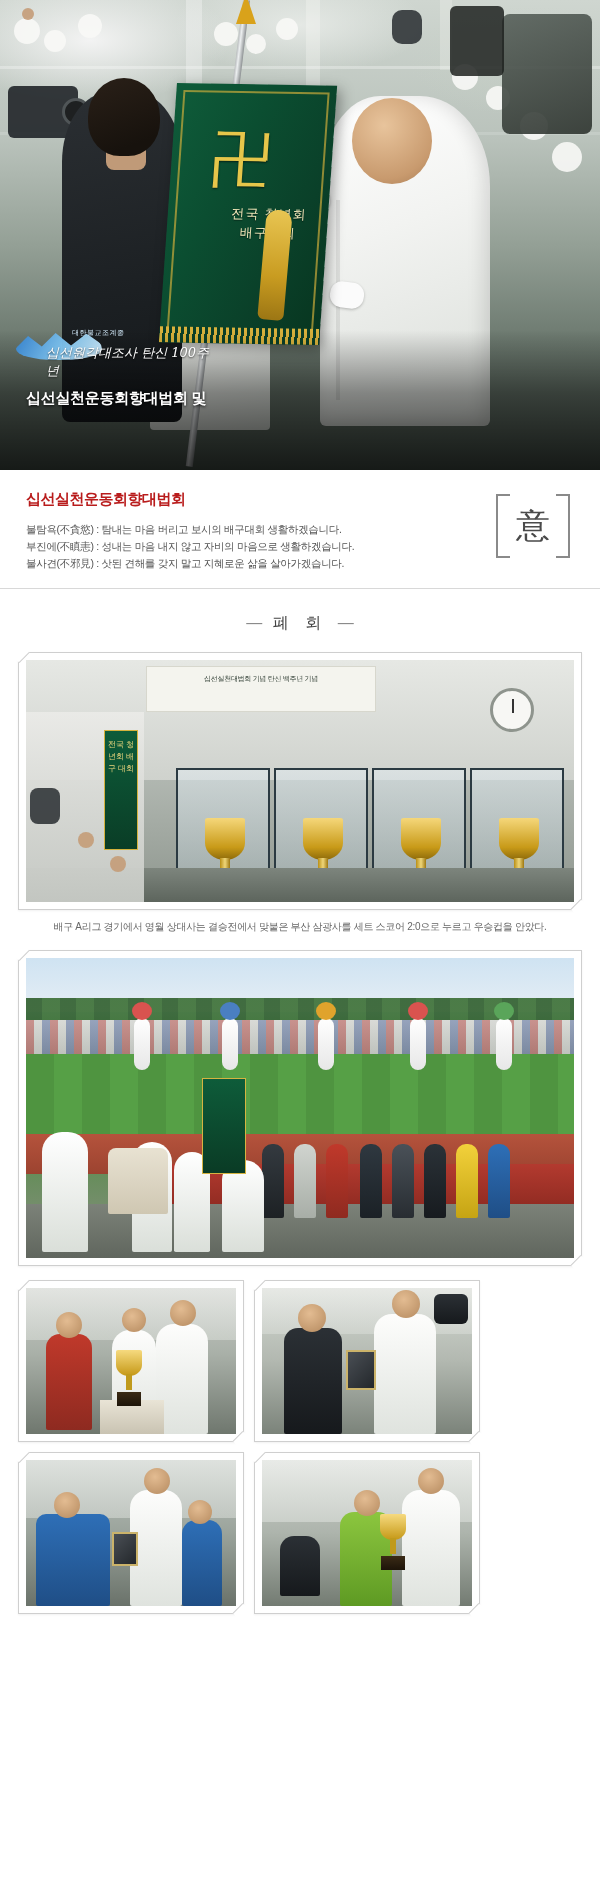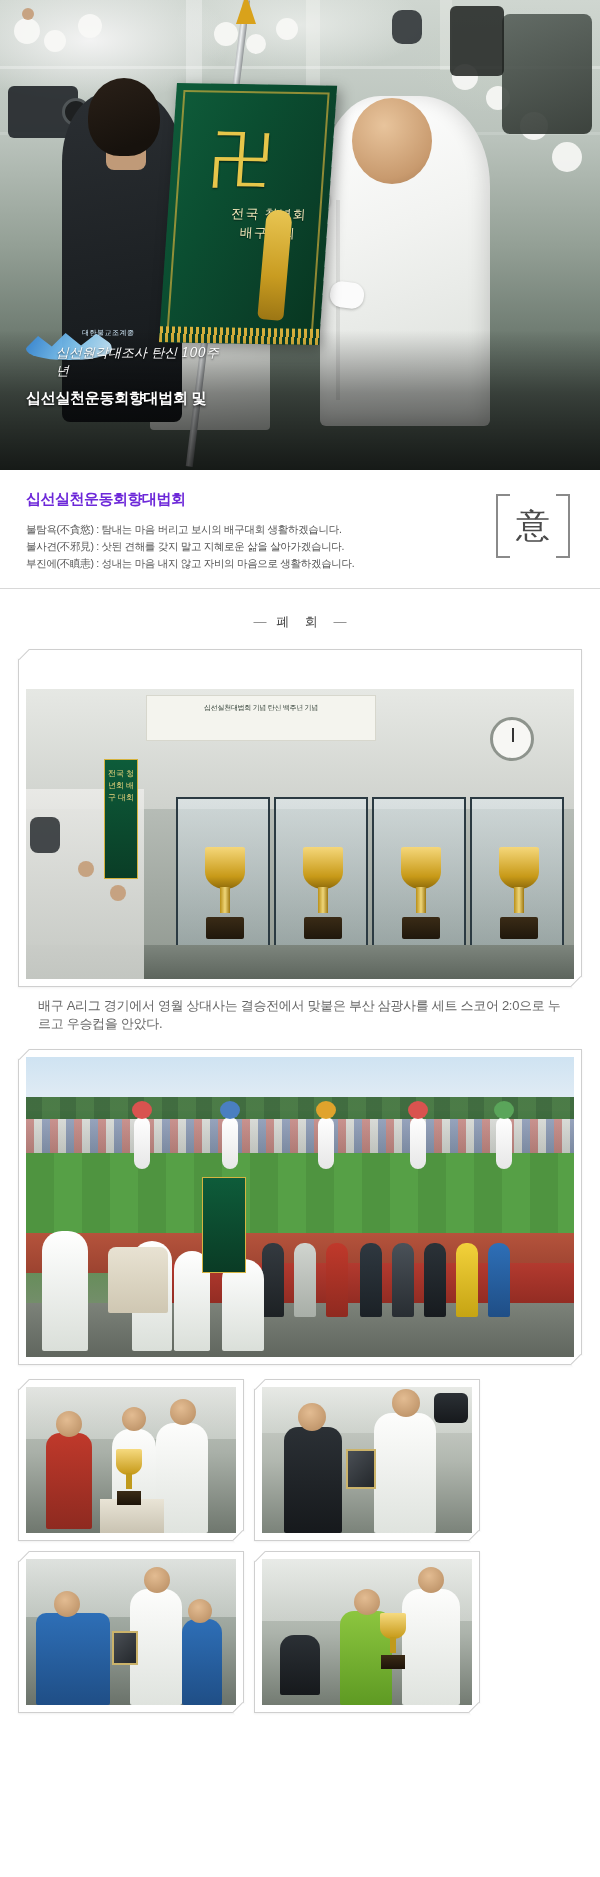--- a/index.html
+++ b/index.html
@@ -241,21 +241,21 @@
 
   
   .hero-overlay {
     position: absolute;
     left: 0; right: 0; bottom: 0;
     height: 140px;
     background: linear-gradient(180deg, rgba(0,0,0,0) 0%, rgba(0,0,0,0.42) 45%, rgba(0,0,0,0.72) 100%);
   }
   .hero-logo {
     position: absolute;
-    left: 26px; bottom: 92px;
+    left: 16px; bottom: 92px;
     width: 200px; height: 50px;
   }
   .hero-logo-swoosh {
     position: absolute;
     left: 0; top: 2px;
     width: 86px; height: 30px;
     border-radius: 50% 50% 50% 50% / 70% 70% 40% 40%;
     background: linear-gradient(120deg, #2f7fd0, #7fc4ef 55%, #cfe9f8);
     clip-path: polygon(0% 60%, 14% 20%, 30% 55%, 46% 10%, 64% 52%, 82% 12%, 100% 48%, 100% 100%, 0% 100%);
     opacity: 0.95;
@@ -297,21 +297,21 @@
 
   
   .intro {
     position: relative;
     padding: 20px 26px 16px 26px;
     border-bottom: 1px solid #d8d8d8;
   }
   .intro-title {
     font-size: 15px;
     font-weight: bold;
-    color: #6d28d9;
+    color: #b91c1c;
     letter-spacing: -0.5px;
     margin: 0 0 12px 0;
   }
   .intro-list {
     margin: 0; padding: 0;
     list-style: none;
   }
   .intro-list li {
     font-size: 10.5px;
     line-height: 17px;
@@ -340,21 +340,21 @@
     text-align: center;
     font-size: 34px;
     line-height: 46px;
     color: #4a4a4a;
   }
 
   
   .section-head {
     text-align: center;
     padding: 24px 0 18px 0;
-    font-size: 13px;
+    font-size: 16px;
     color: #444;
     letter-spacing: 6px;
   }
   .section-head .dash { color: #888; letter-spacing: 0; }
 
   
   .photo-wrap { padding: 0 18px; }
   .frame {
     position: relative;
     background: #ffffff;
@@ -366,28 +366,29 @@
     content: "";
     position: absolute;
     width: 14px; height: 14px;
     background: #ffffff;
   }
   .frame::before { left: -1px; top: -1px; border-right: 1px solid #cfcfcf; transform: rotate(45deg) translate(-9px,0); }
   .frame::after  { right: -1px; bottom: -1px; border-left: 1px solid #cfcfcf; transform: rotate(45deg) translate(9px,0); }
   .frame-inner { position: relative; overflow: hidden; }
 
   .caption {
-    font-size: 13px;
+    font-size: 10px;
     color: #666;
+    text-align: center;
     padding: 10px 20px 16px 20px;
     letter-spacing: -0.3px;
   }
 
   
-  .ph1 { height: 290px; background: linear-gradient(180deg,#cfd3cf 0%, #b7bdb7 40%, #8e968e 100%); margin-top: 32px; }
+  .ph1 { height: 242px; background: linear-gradient(180deg,#cfd3cf 0%, #b7bdb7 40%, #8e968e 100%); }
   .ph1-wall {
     position: absolute; left: 0; right: 0; top: 0; height: 120px;
     background: linear-gradient(180deg,#e6e8e4, #cfd2cd);
   }
   .ph1-banner {
     position: absolute; left: 120px; top: 6px;
     width: 230px; height: 46px;
     background: #f4f4ee;
     border: 1px solid #d7d7cd;
     font-size: 7px; color: #2f3d33;
@@ -604,22 +605,22 @@
       <div class="hero-logo-top">대한불교조계종</div>
       <div class="hero-logo-sub">십선원각대조사 탄신 100주년</div>
     </div>
     <div class="hero-line1">십선실천운동회향대법회 및</div>
   </div>
 
   <div class="intro">
     <h2 class="intro-title">십선실천운동회향대법회</h2>
     <ul class="intro-list">
       <li>불탐욕(不貪慾) : 탐내는 마음 버리고 보시의 배구대회 생활하겠습니다.</li>
+      <li>부진에(不瞋恚) : 성내는 마음 내지 않고 자비의 마음으로 생활하겠습니다.</li>
       <li>불사견(不邪見) : 삿된 견해를 갖지 말고 지혜로운 삶을 살아가겠습니다.</li>
-      <li>부진에(不瞋恚) : 성내는 마음 내지 않고 자비의 마음으로 생활하겠습니다.</li>
     </ul>
     <div class="seal">
       <div class="seal-bracket-l"></div>
       <div class="seal-bracket-r"></div>
       <div class="seal-char">意</div>
     </div>
   </div>
 
   <div class="section-head">
     <span class="dash">—</span>

